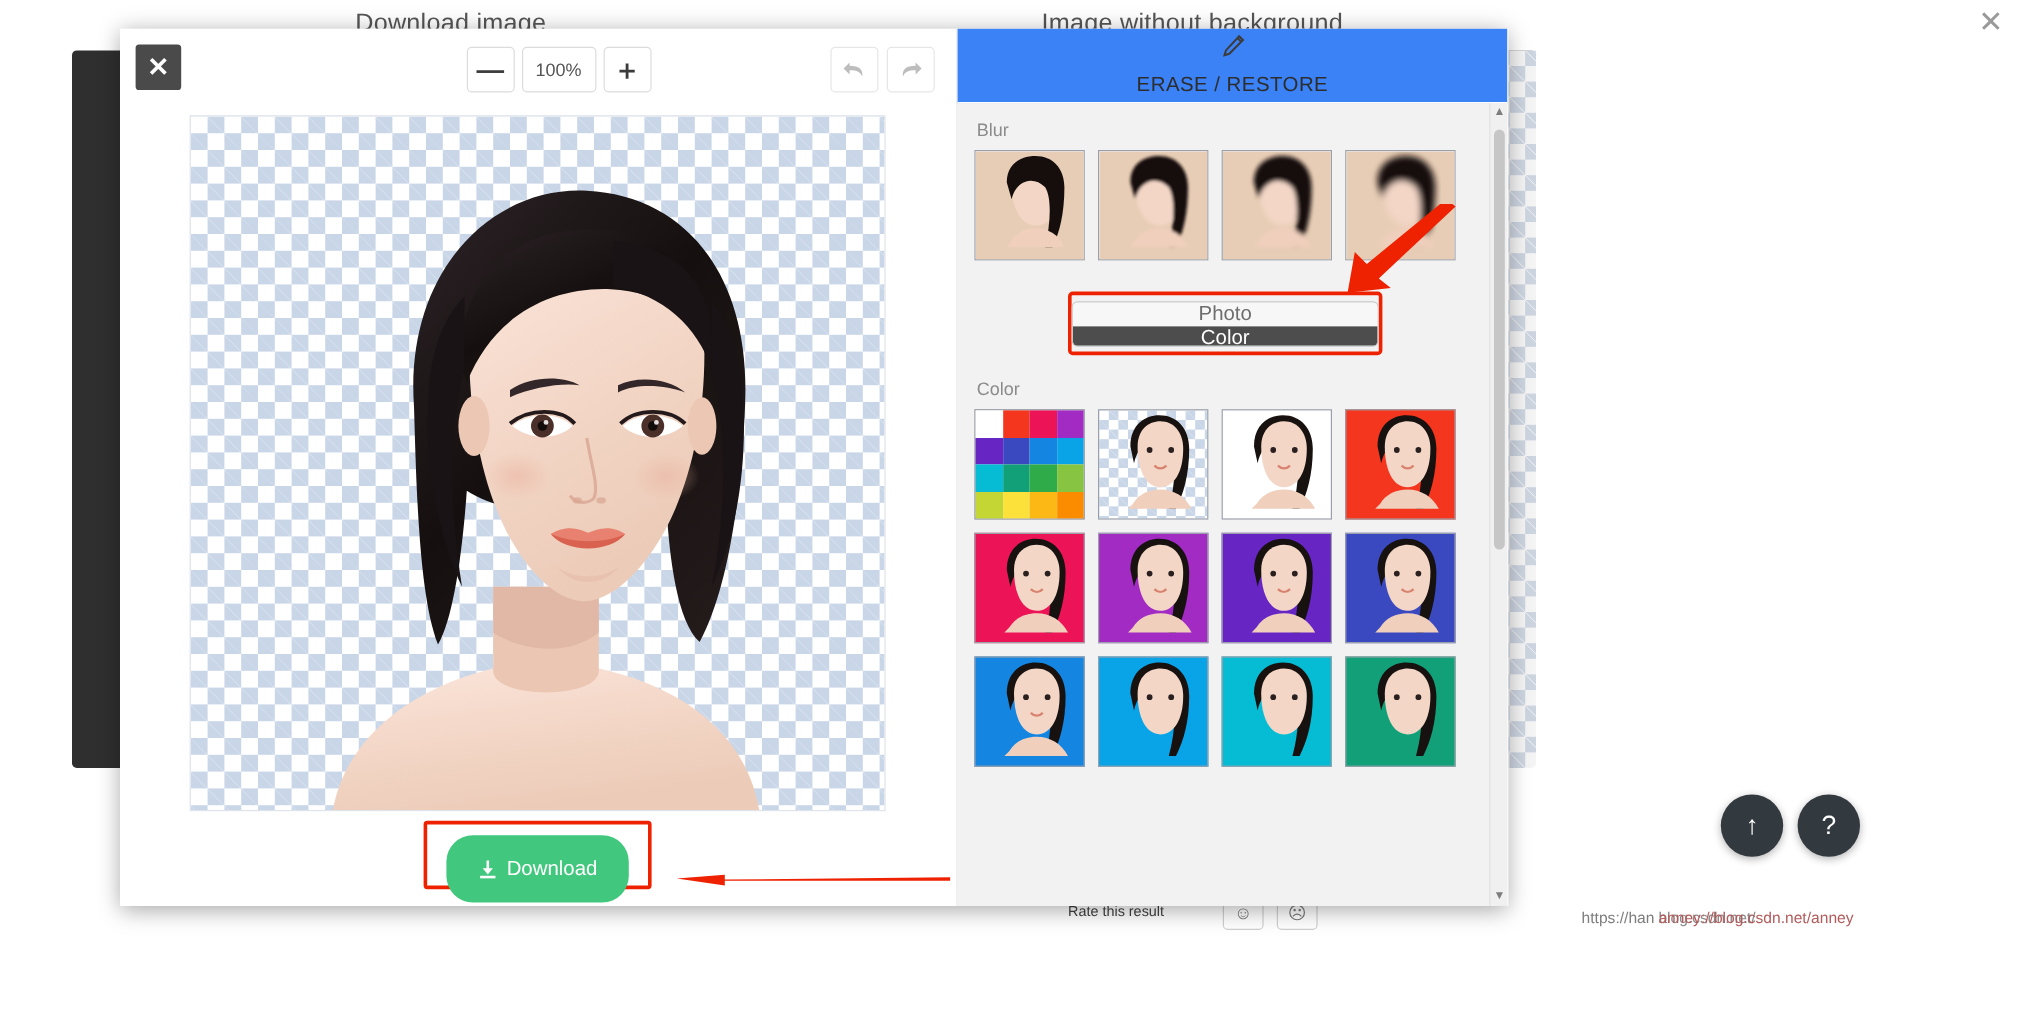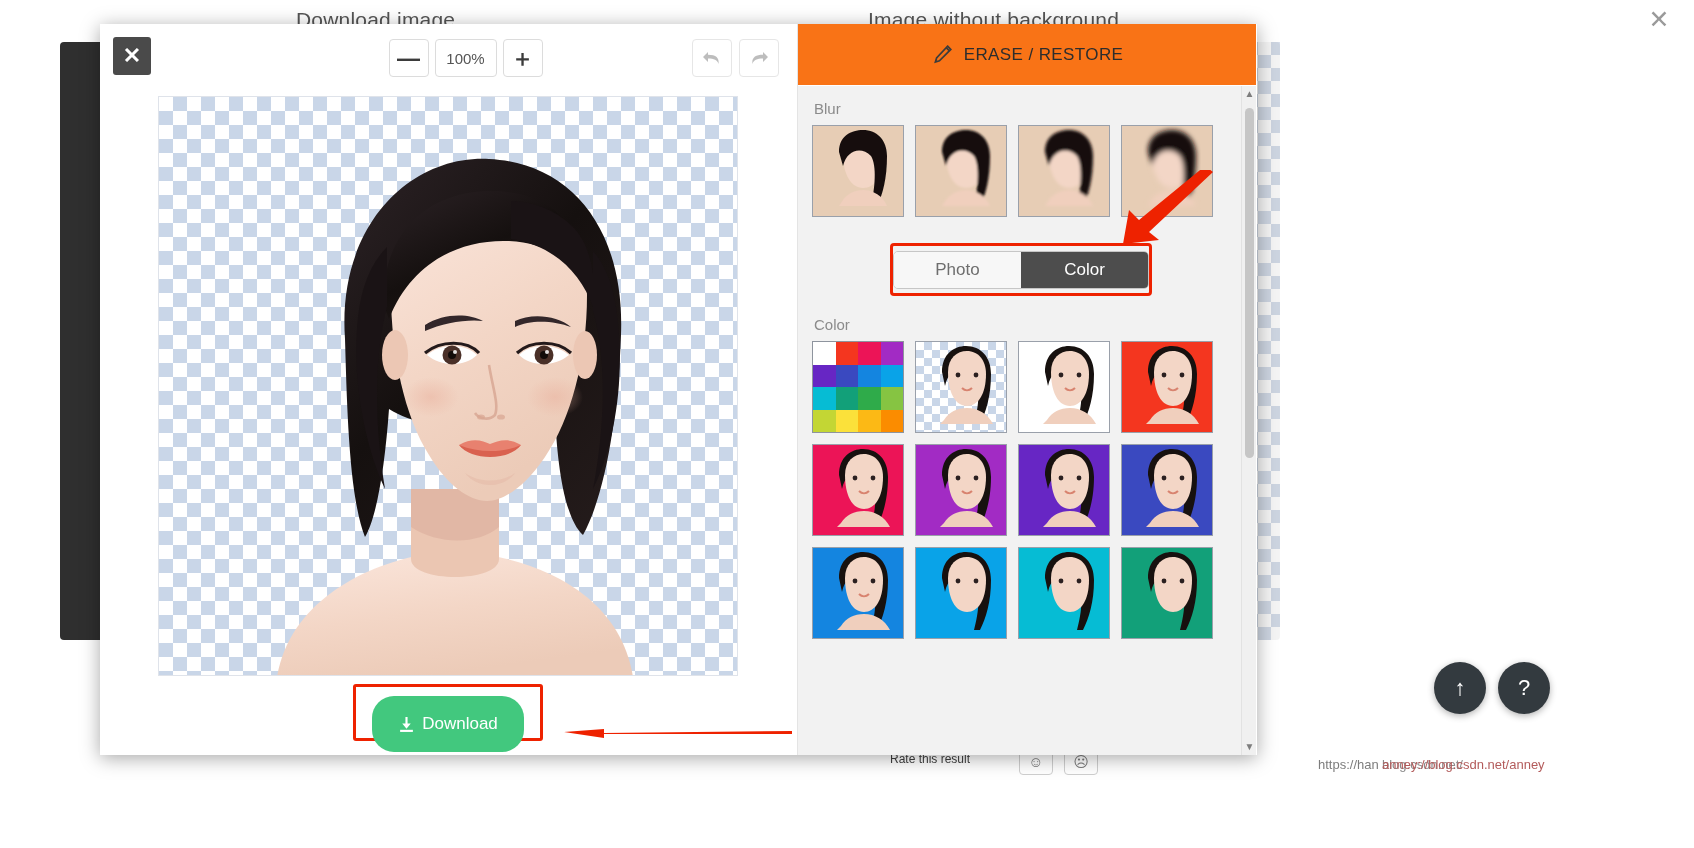--- a/index.html
+++ b/index.html
@@ -149,21 +149,21 @@
 
   
   #side-panel { position: relative; width: 458px; height: 731px; background: #f2f2f2; }
 
   #tabs { display: flex; height: 62px; background: #f0f0f0; }
   .tab {
     flex: 1; display: flex; align-items: center; justify-content: center; gap: 11px;
     font-size: 17px; letter-spacing: .4px; color: #4a4a4a; cursor: pointer;
     border-bottom: 1px solid #e0e0e0;
   }
-  .tab.active { background: #f97316; border-bottom: 1px solid #fff; color: #2d2d2d; }
+  .tab.active { background: #3b82f6; border-bottom: 1px solid #fff; color: #2d2d2d; flex-direction: column; }
 
   #panel-scroll {
     position: absolute; left: 0; top: 62px; width: 458px; height: 669px;
     overflow: hidden; background: #f2f2f2;
   }
   #panel-inner { padding: 14px 22px 0 14px; }
 
   .section-label { color: #8b8b8b; font-size: 15px; margin: 0 0 8px 2px; }
 
   .thumb-grid { display: flex; flex-wrap: wrap; gap: 11px; }
@@ -184,20 +184,21 @@
 
   
   #toggle-highlight {
     position: relative; margin: 26px 0 0 78px; width: 262px; height: 53px;
     border: 3px solid #ee2200; border-radius: 4px;
     display: flex; align-items: center; justify-content: center;
   }
   #mode-toggle {
     display: flex; width: 267px; height: 38px; border-radius: 5px; overflow: hidden;
     border: 1px solid #c6c6c6;
+    flex-direction: column;
   }
   .mode-btn {
     flex: 1; display: flex; align-items: center; justify-content: center;
     font-size: 17px; cursor: pointer; border: none;
     font-family: "Liberation Sans", sans-serif;
   }
   .mode-btn.off { background: #f7f7f7; color: #6e6e6e; }
   .mode-btn.on  { background: #4d4d4d; color: #fff; }
 
   #toggle-arrow { position: absolute; left: 216px; top: -76px; width: 110px; height: 76px; }

